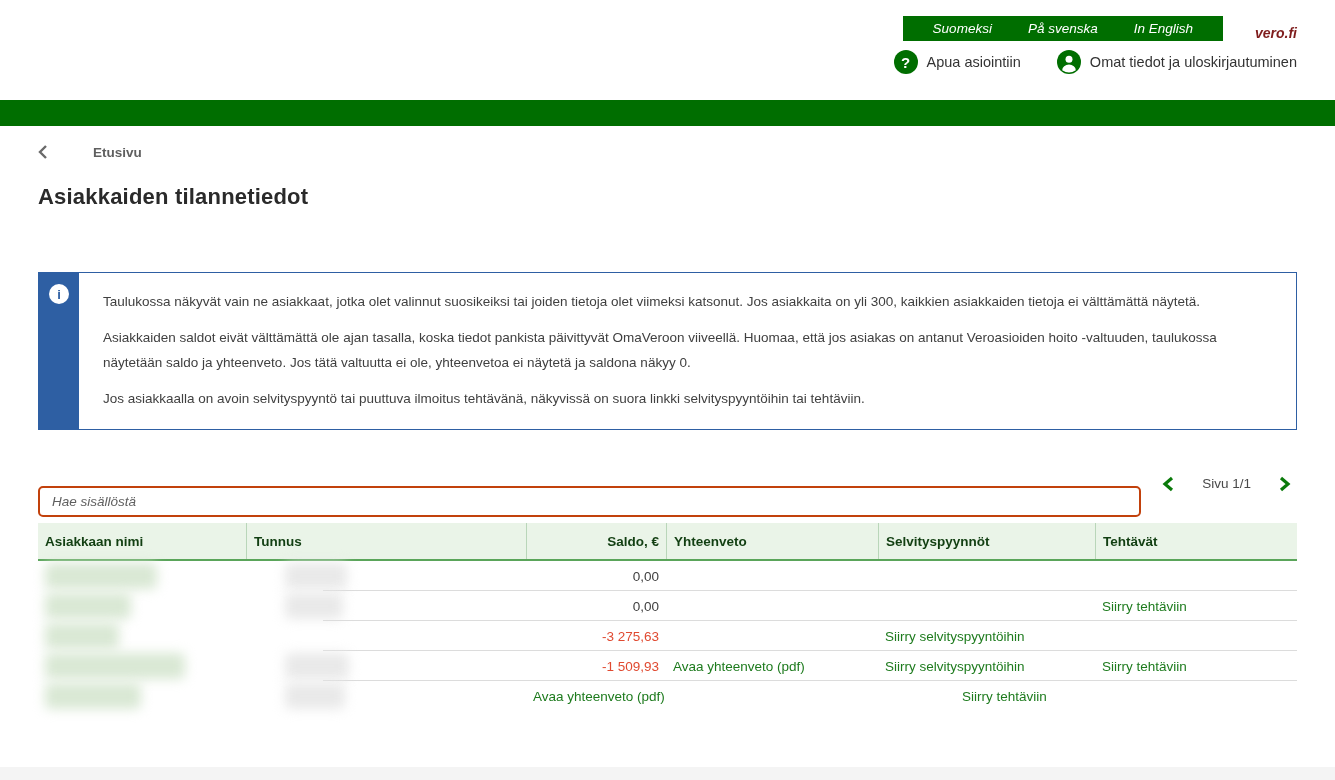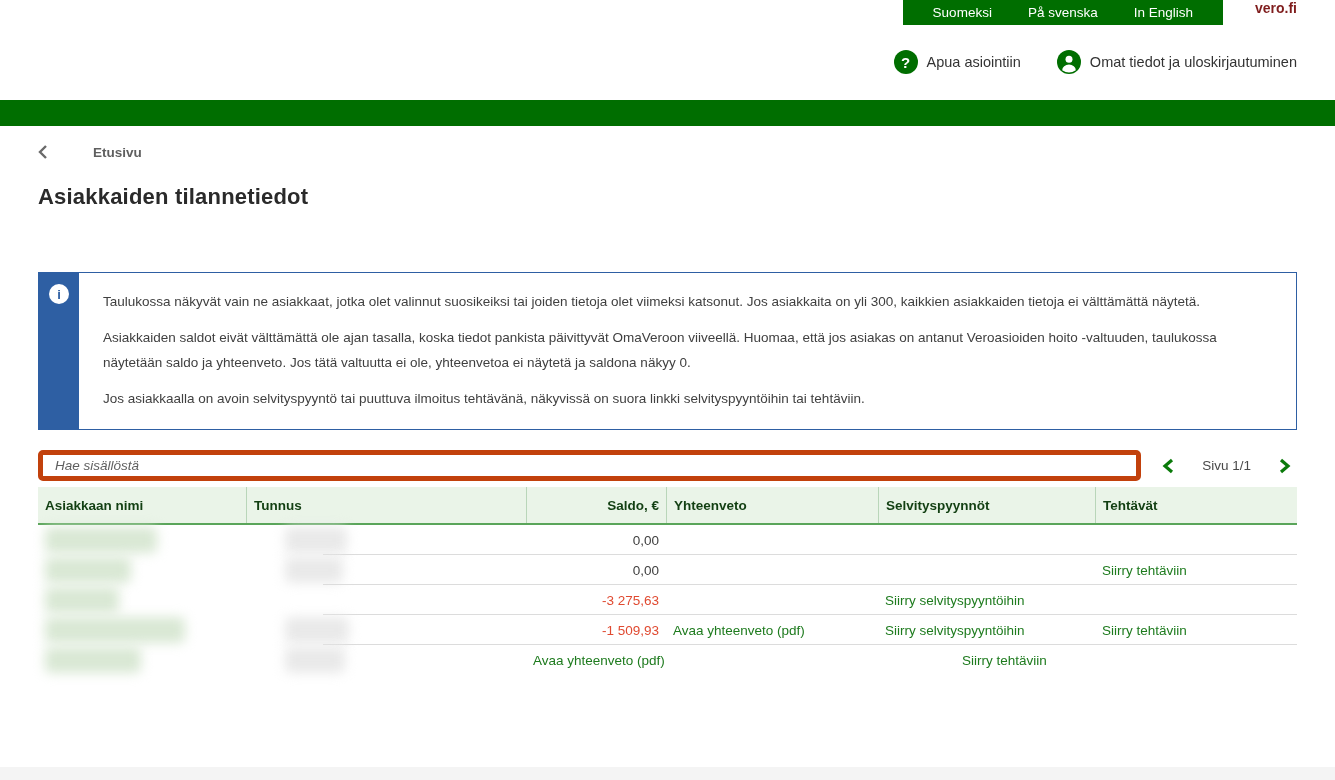--- a/index.html
+++ b/index.html
@@ -13,21 +13,21 @@
   .page{display:flex; flex-direction:column; height:780px;}
 
   
   header{height:100px; position:relative; background:#fff;}
   .logo{position:absolute; left:38px; top:28px; display:flex; align-items:flex-start;
     color:var(--logo-green); font-weight:700; line-height:1;}
   .logo .oma{font-size:30px; letter-spacing:1px;}
   .logo .slash{font-size:48px; font-weight:400; margin:0 1px 0 3px; transform:translateY(2px);}
   .logo .vero{font-size:30px; letter-spacing:1px; margin-top:22px;}
 
-  .lang-row{position:absolute; top:0; right:38px; display:flex; align-items:flex-start;}
+  .lang-row{position:absolute; top:16px; right:38px; display:flex; align-items:flex-end;font-style:italic;}
   .lang-bar{display:flex; align-items:center; gap:36px; background:var(--green);
     height:25px; padding:0 30px;}
   .lang-bar a{color:#fff; font-size:13.5px; text-decoration:none; font-weight:400; cursor:pointer;}
   .verofi{color:#7f1d1d; font-weight:700; font-size:14px; margin-left:32px;
     text-decoration:none; cursor:pointer;}
 
   .header-links{position:absolute; top:50px; right:38px; display:flex; align-items:center; gap:36px;}
   .hlink{display:flex; align-items:center; gap:9px; text-decoration:none; cursor:pointer;
     color:#333; font-size:14.5px;}
   .icon-circle{width:24px; height:24px; border-radius:50%; background:var(--green);
@@ -46,23 +46,23 @@
   .info-box{margin-top:62px; display:flex; border:1px solid var(--info-blue); background:#fff;}
   .info-strip{flex:0 0 40px; background:var(--info-blue); display:flex; justify-content:center;
     align-items:flex-start; padding-top:11px;}
   .info-icon{width:20px; height:20px; border-radius:50%; background:#fff; color:var(--info-blue);
     font-weight:700; font-size:13px; display:flex; align-items:center; justify-content:center;}
   .info-content{padding:16px 26px 18px 24px; font-size:13.5px; line-height:25px; color:#404040;}
   .info-content p{margin-bottom:11px;}
   .info-content p:last-child{margin-bottom:0;}
 
   .toolbar{margin-top:20px; display:flex; align-items:center;}
-  .search-input{flex:0 0 1103px; height:31px; border:5px solid #c2410c; border-radius:5px;
+  .search-input{flex:0 0 1103px; height:31px; border:2px solid #c2410c; border-radius:5px;
     padding:0 12px; font-style:italic; font-size:13.5px; color:#555;
-    font-family:"Liberation Sans", sans-serif; outline:none;}
+    font-family:"Liberation Sans", sans-serif; outline:none;margin-top:36px;}
   .search-input::placeholder{color:#5f5f5f; font-style:italic;}
   .pagination{display:flex; align-items:center; margin-left:auto; gap:25px; padding-right:4px;}
   .pg-btn{background:none; border:none; cursor:pointer; padding:2px; display:flex; align-items:center;}
   .pg-label{font-size:13.5px; color:#4a4a4a;}
 
   
   .table{margin-top:6px; width:1259px;}
   .thead{display:flex; height:38px; background:var(--th-bg); border-bottom:2px solid #5aa55a;}
   .th{display:flex; align-items:center; padding:0 7px; font-size:13.5px; font-weight:700;
     color:var(--th-text); border-left:1px solid #b9d6b9; height:100%;}

